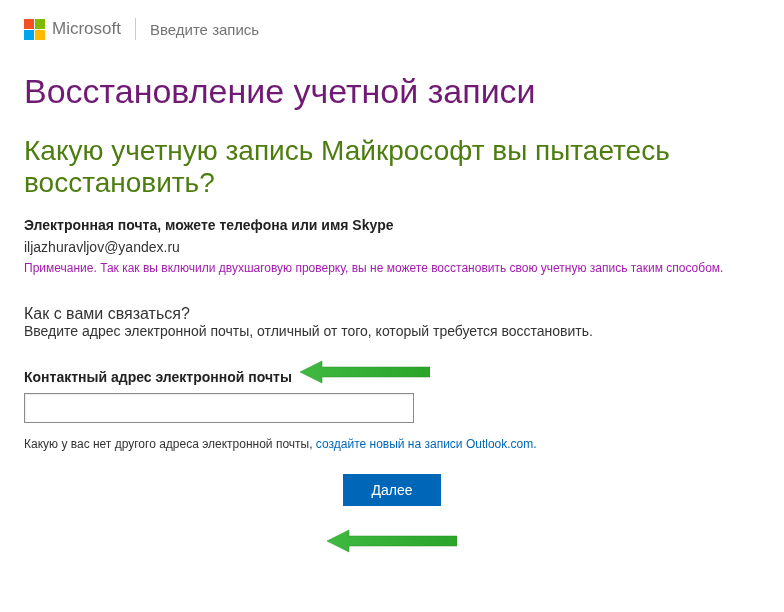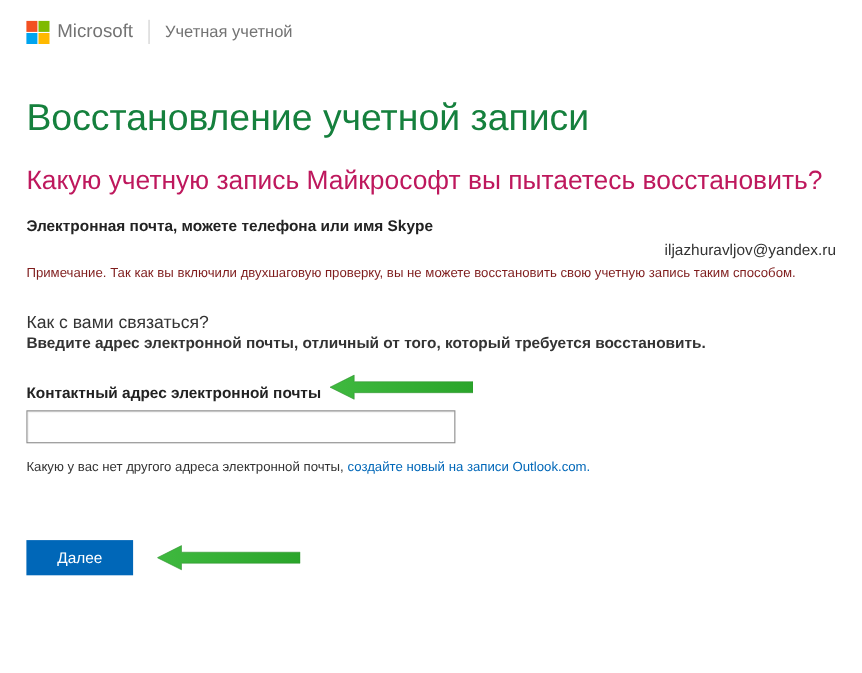--- a/index.html
+++ b/index.html
@@ -49,57 +49,55 @@
     .brand-sub {
       color: #737373;
       font-size: 15px;
     }
     .content {
       padding: 4px 24px 0 24px;
     }
     h1.page-title {
       font-size: 34px;
       font-weight: 300;
-      color: #15803d;
-      margin-top: 34px;
+      color: #701a75;
+      margin-top: 18px;
       margin-bottom: 24px;
     }
     h2.section-title {
-      font-size: 24px;
+      font-size: 28px;
       font-weight: 300;
-      color: #be185d;
+      color: #4d7c0f;
       margin-bottom: 18px;
     }
     .label-bold {
       font-size: 14px;
       font-weight: 700;
       color: #222;
       margin-bottom: 6px;
     }
     .value-text {
       font-size: 14px;
       color: #333;
       margin-bottom: 6px;
-      text-align: right;
     }
     .note-text {
       font-size: 12px;
-      color: #7f1d1d;
+      color: #a21caf;
       margin-bottom: 30px;
     }
     h2.contact-title {
       font-size: 16px;
       font-weight: 400;
       color: #333;
     }
     .instr-text {
       font-size: 14px;
       color: #333;
       margin-bottom: 20px;
-      font-weight: bold;
     }
     .field-row {
       display: flex;
       align-items: flex-end;
       gap: 8px;
     }
     .contact-label {
       font-size: 14px;
       font-weight: 700;
       color: #222;
@@ -120,21 +118,22 @@
     }
     .helper-link {
       color: #0067b8;
       text-decoration: none;
       cursor: pointer;
     }
     .next-row {
       display: flex;
       align-items: center;
       gap: 22px;
-      margin-top: 60px;
+      margin-top: 23px;
+      flex-direction: column;
     }
     .next-button {
       background: #0067b8;
       color: #fff;
       border: none;
       font-size: 14px;
       padding: 8px 28px;
       cursor: pointer;
       font-family: inherit;
     }
@@ -149,21 +148,21 @@
   <div class="ms-logo">
     <div class="ms-logo-squares">
       <div class="sq1"></div>
         <div class="sq2"></div>
         <div class="sq3"></div>
         <div class="sq4"></div>
     </div>
     <span class="ms-name">Microsoft</span>
   </div>
   <div class="divider"></div>
-  <span class="brand-sub">Учетная учетной</span>
+  <span class="brand-sub">Введите запись</span>
 </div>
 
 <div class="content">
 
   <h1 class="page-title">Восстановление учетной записи</h1>
 
   <h2 class="section-title">Какую учетную запись Майкрософт вы пытаетесь восстановить?</h2>
 
   <div class="label-bold">Электронная почта, можете телефона или имя Skype</div>
   <div class="value-text">iljazhuravljov@yandex.ru</div>

